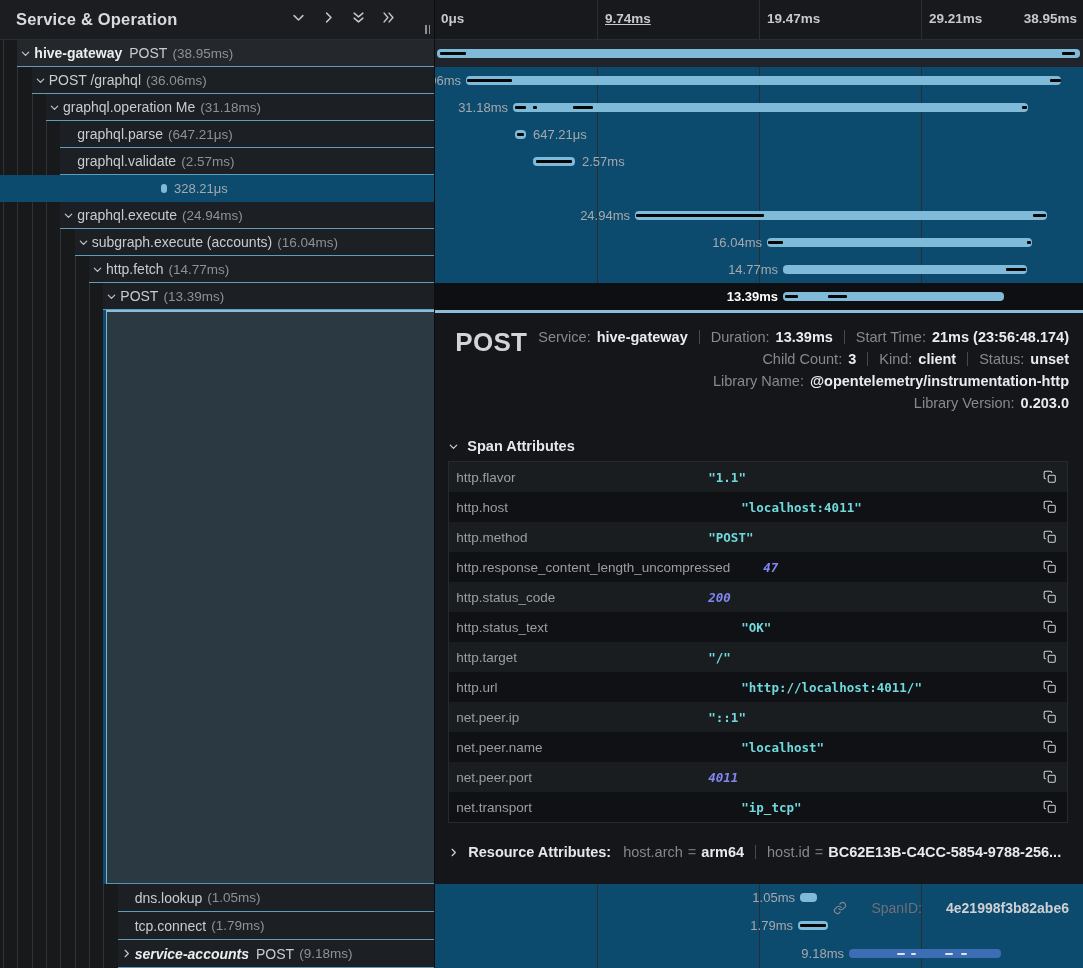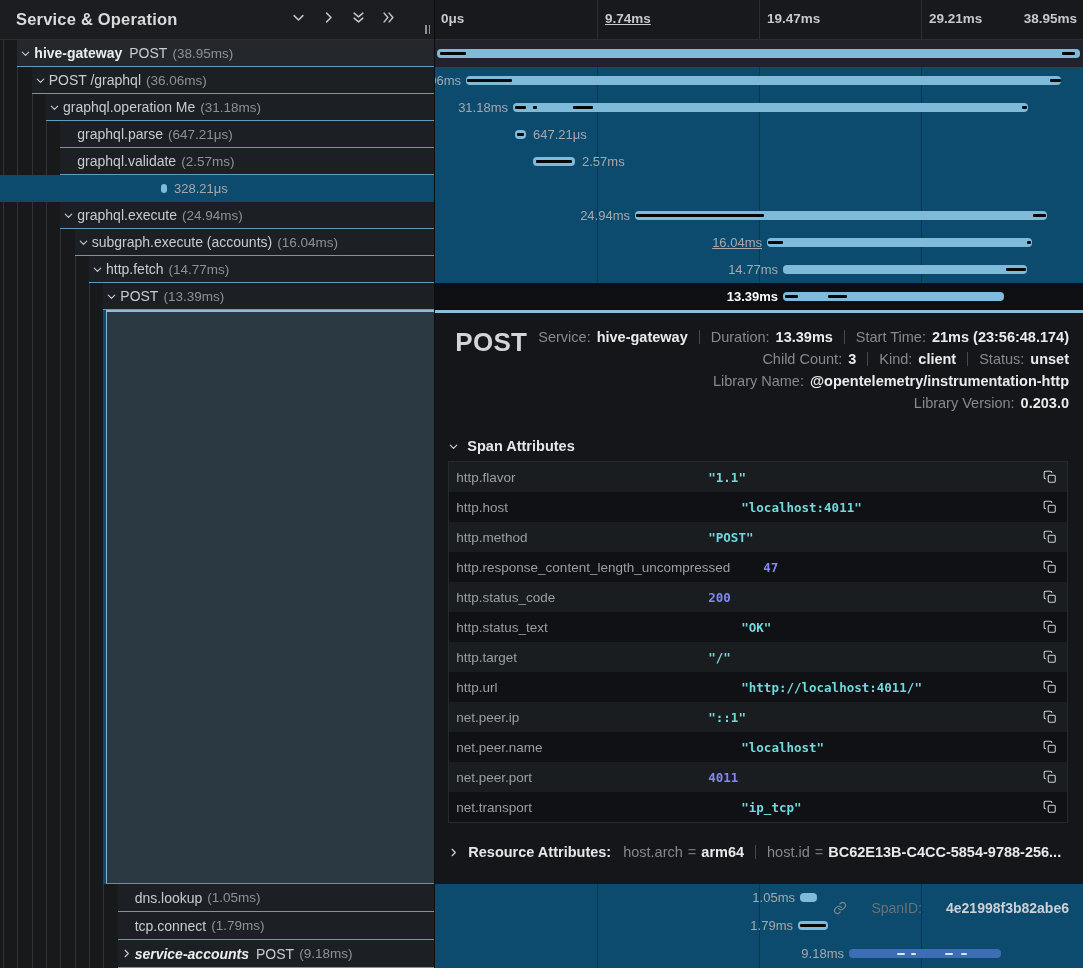--- a/index.html
+++ b/index.html
@@ -58,21 +58,21 @@
   .accordion{position:absolute;left:14px;top:125px;display:flex;align-items:center;gap:8px;cursor:pointer;}
   .accordion svg{width:11px;height:11px;stroke:#cfd1d3;fill:none;stroke-width:2.6;stroke-linecap:round;stroke-linejoin:round;}
   .acc-label{font-size:14.5px;font-weight:700;color:#e6e7e9;}
   .attr-table{position:absolute;left:14px;top:148px;width:620px;border:1px solid #26292d;box-sizing:border-box;}
   .attr-row{display:flex;align-items:center;height:30px;}
   .attr-row.odd{background:#1a1d20;}
   .attr-row.even{background:#0f1114;gap:33px;}
   .attr-key{flex:0 0 252px;padding-left:7px;font-size:13.5px;color:#9b9ea2;white-space:nowrap;}
   .attr-val{flex:1;font-family:"DejaVu Sans Mono",monospace;font-size:12.5px;font-weight:700;white-space:nowrap;overflow:hidden;}
   .attr-val.string{color:#6fd9dd;}
-  .attr-val.number{color:#8286f1;}
+  .attr-val.number{color:#8286f1;font-style:italic;}
   .copy-btn{flex:0 0 34px;display:flex;justify-content:center;color:#d2d4d6;cursor:pointer;}
   .copy-btn svg{width:14px;height:14px;stroke:currentColor;fill:none;stroke-width:1.8;stroke-linejoin:round;}
   .res-row{position:absolute;left:14px;top:531px;display:flex;align-items:center;font-size:14.5px;white-space:nowrap;}
   .res-row .rchev{display:flex;margin-right:9px;}
   .res-row svg{width:11px;height:11px;stroke:#cfd1d3;fill:none;stroke-width:2.6;stroke-linecap:round;stroke-linejoin:round;}
   .res-title{font-weight:700;color:#e6e7e9;margin-right:12px;}
   .res-key{color:#85888c;}
   .res-eq{color:#6f7276;margin:0 5px;}
   .res-val{color:#e9eaeb;font-weight:700;}
   .spanid{position:absolute;right:14px;top:560px;display:flex;align-items:center;gap:24px;font-size:14px;margin-top:27px;}
@@ -296,21 +296,21 @@
             <span class="chevslot">
               <svg viewBox="0 0 24 24">
                 <polyline points="5 9 12 16 19 9"></polyline>
               </svg>
             </span>
             <span class="nm">subgraph.execute (accounts)</span>
             <span class="dur">(16.04ms)</span>
           </div>
         </div>
         <div class="row-right">
-          <span class="blabel" style="right: 321px; text-decoration: underline;">16.04ms</span>
+          <span class="blabel" style="right: 321px;">16.04ms</span>
           <div class="bar" style="left: 332px; width: 265px;">
             <div class="btick" style="left: 1px; width: 15px;"></div>
             <div class="btick" style="left: 260px; width: 4px;"></div>
           </div>
         </div>
       </div>
       <div class="row">
         <div class="row-left">
           <div class="guides">
             <div class="guide"></div>

